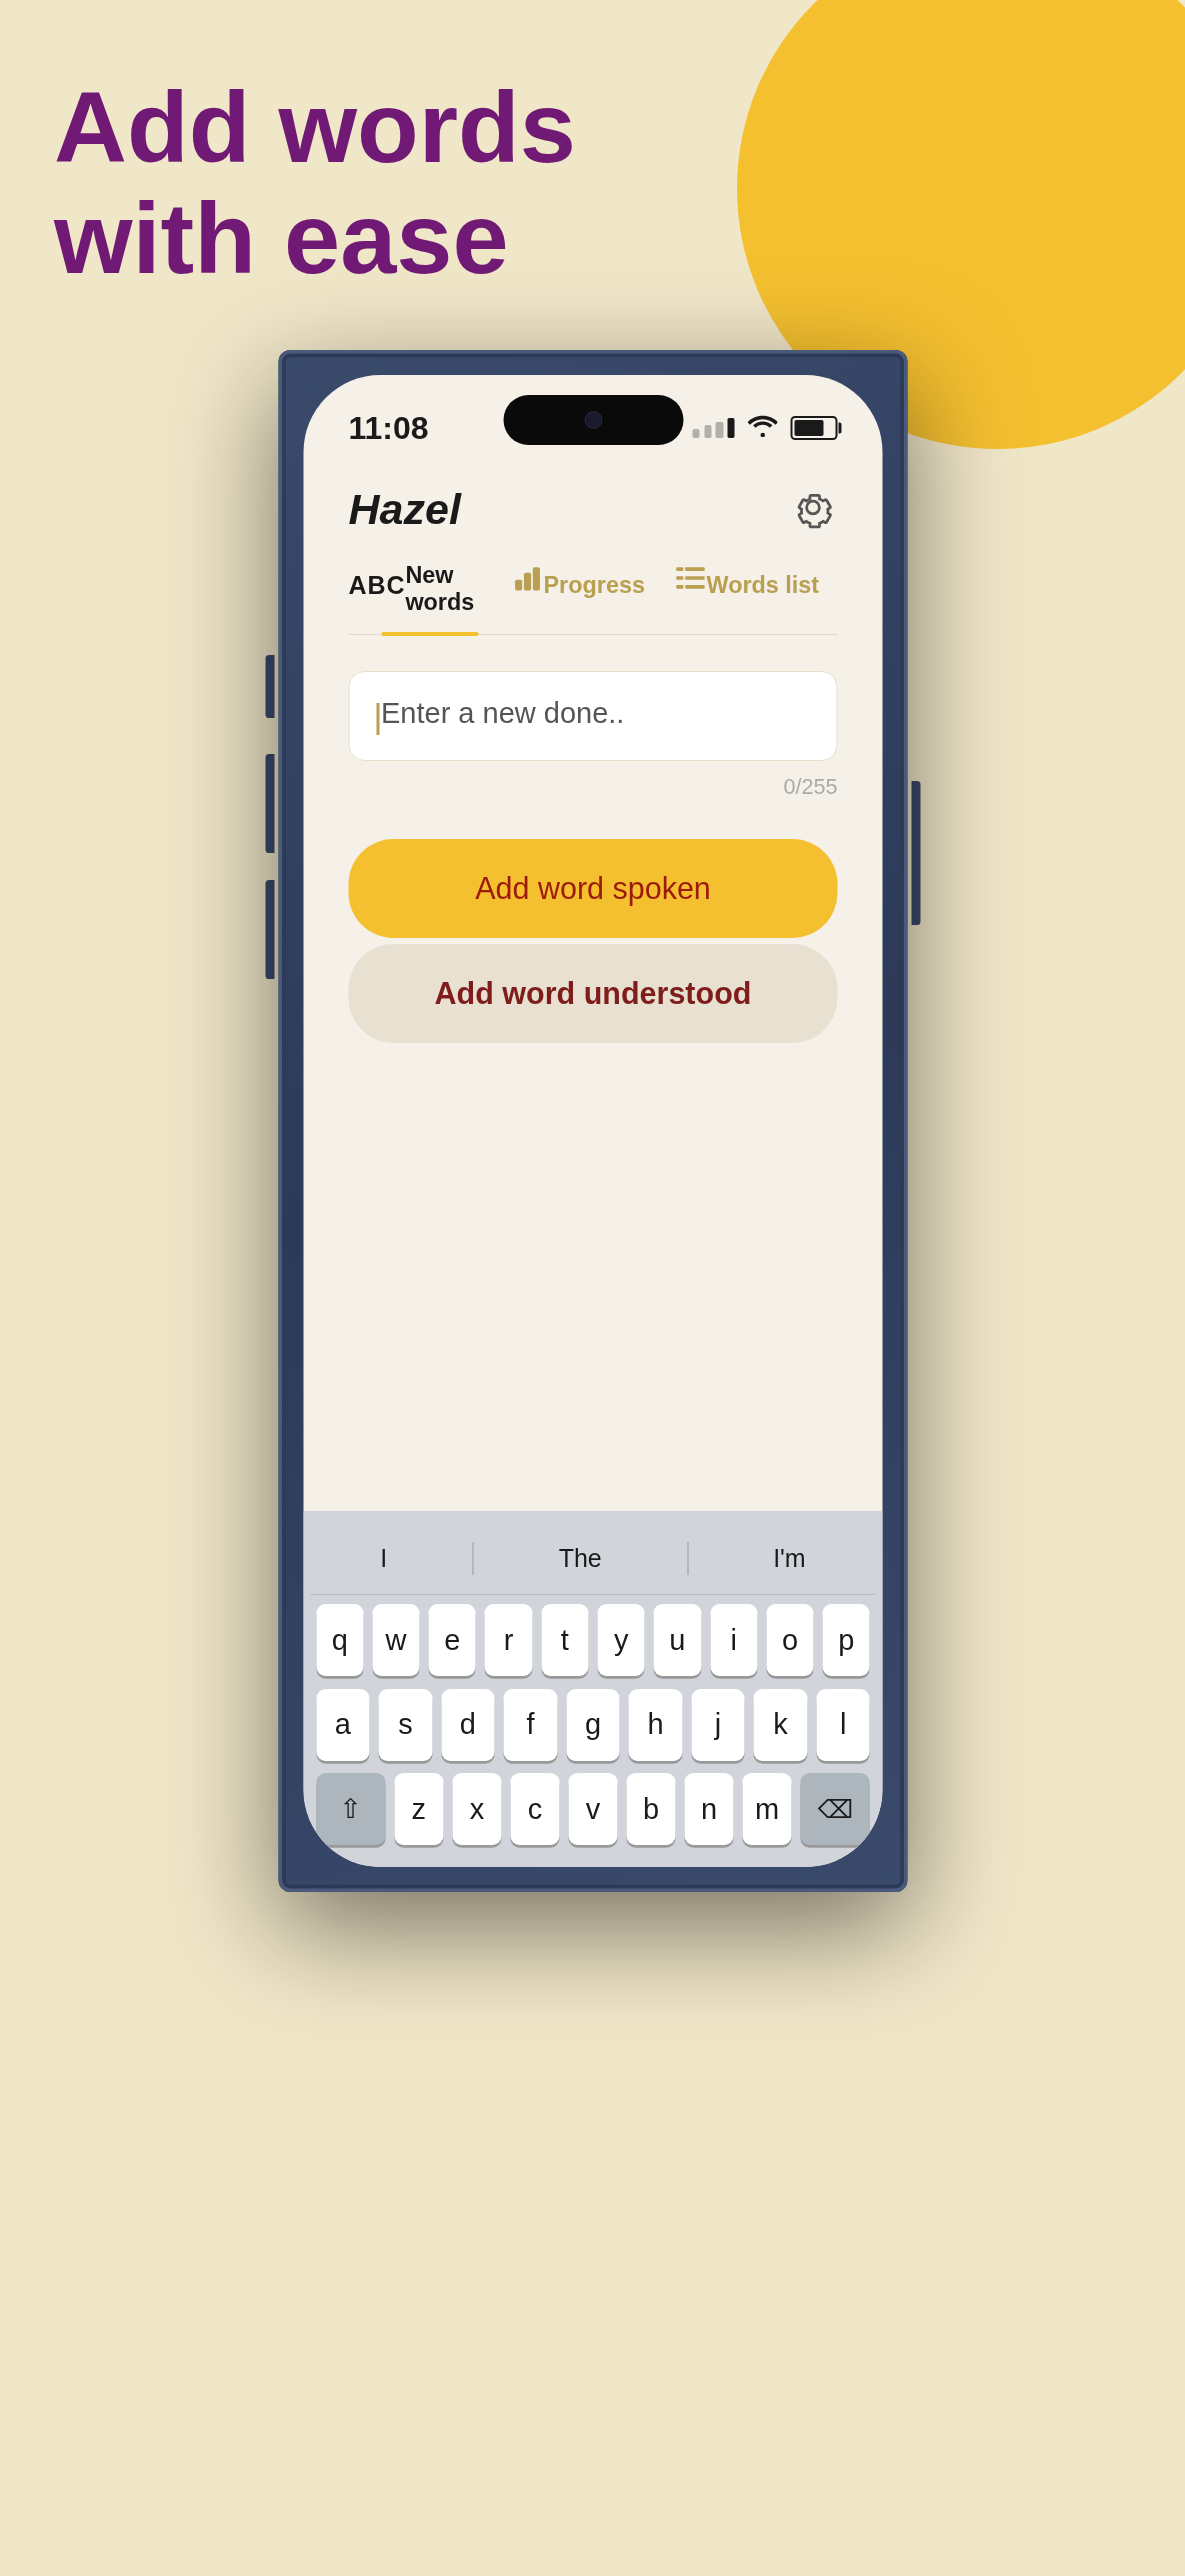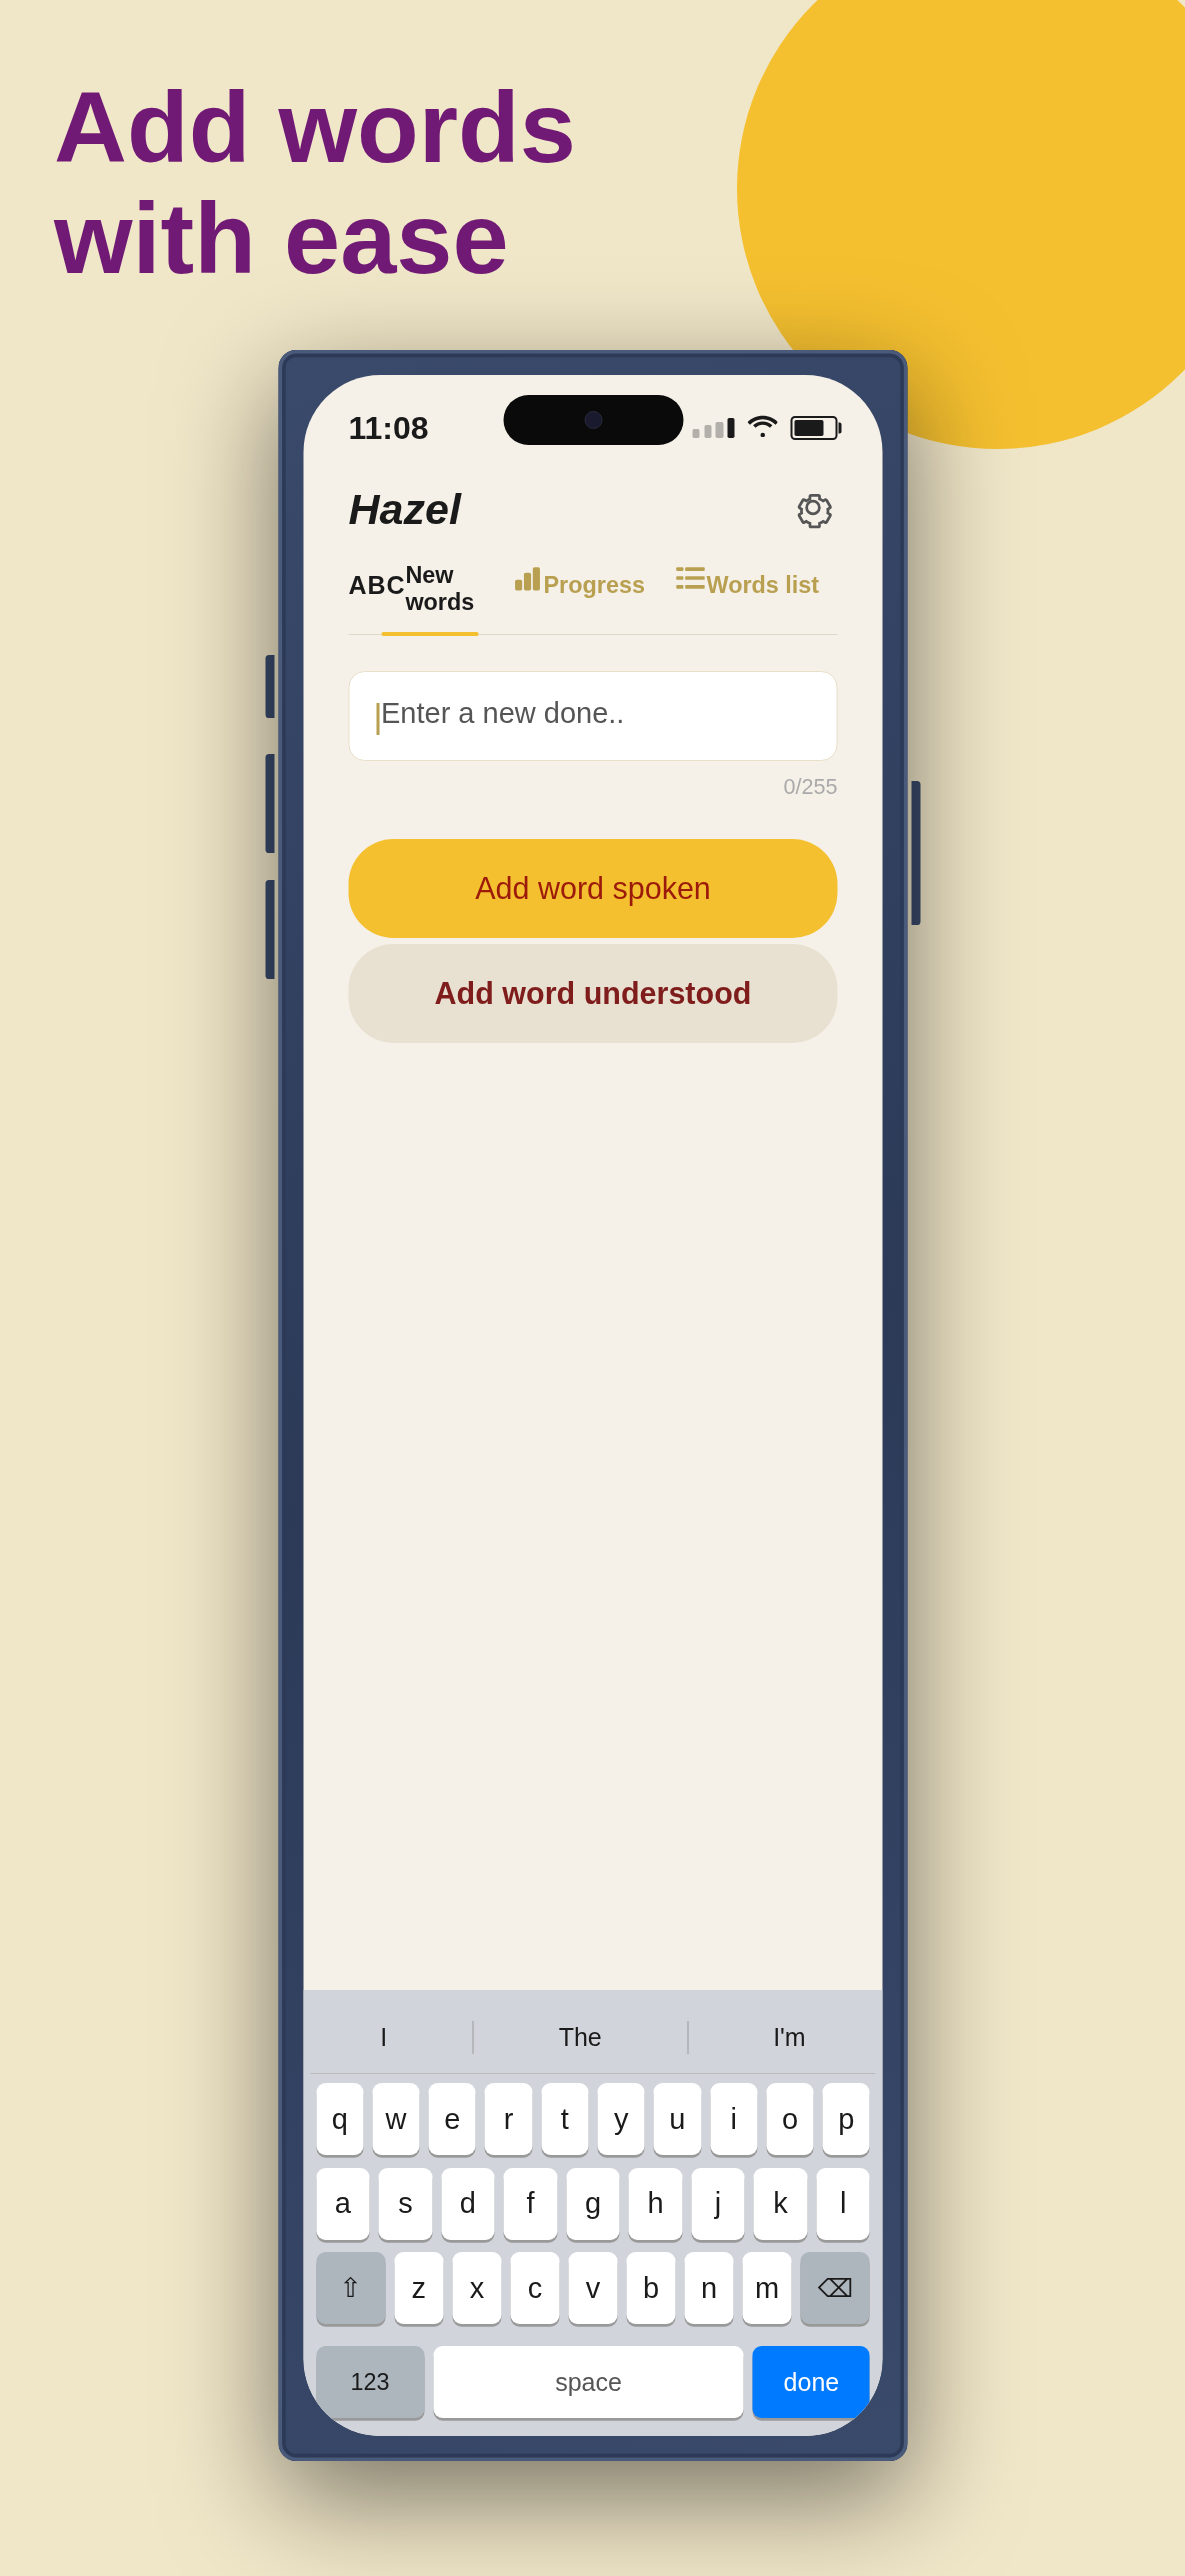--- a/index.html
+++ b/index.html
@@ -46,23 +46,23 @@
       width: 629px;
       height: 2111px;
     }
 
     
     .phone-shell {
       position: absolute;
       top: 0;
       left: 0;
       width: 629px;
-      height: 2111px;
+      height: 1542px;
       background: linear-gradient(160deg, #3a4a6b 0%, #2c3a58 50%, #3a4a6b 100%);
-      border-radius: 18px;
+      border-radius: 12px;
       box-shadow:
         inset 0 0 0 3.6px #4a5a7b,
         inset 0 0 0 7.2px #2c3a58,
         0 36px 108px rgba(0,0,0,0.5);
     }
 
     
     .btn-left-1 {
       position: absolute;
       left: -12.6px;
@@ -573,24 +573,19 @@
             <div class="key">x</div>
             <div class="key">c</div>
             <div class="key">v</div>
             <div class="key">b</div>
             <div class="key">n</div>
             <div class="key">m</div>
             <div class="key special" style="font-size:25px;">⌫</div>
           </div>
         </div>
 
-        <div class="keyboard-bottom-row">
-          <div class="key special" style="width:108px; font-size:23.4px;">123</div>
-          <div class="key space-key">space</div>
-          <div class="key done-key">done</div>
-        </div>
 
       </div>
 
     </div>
   </div>
 </div>
 
 
 </body></html>

